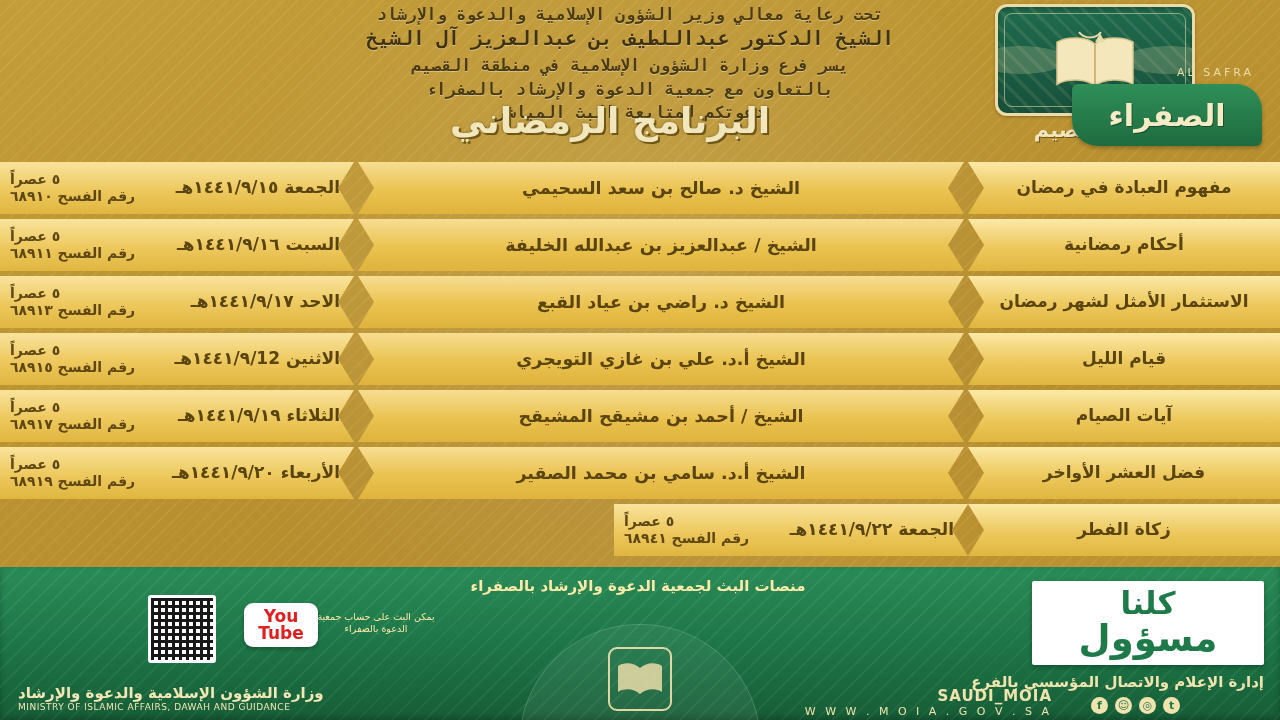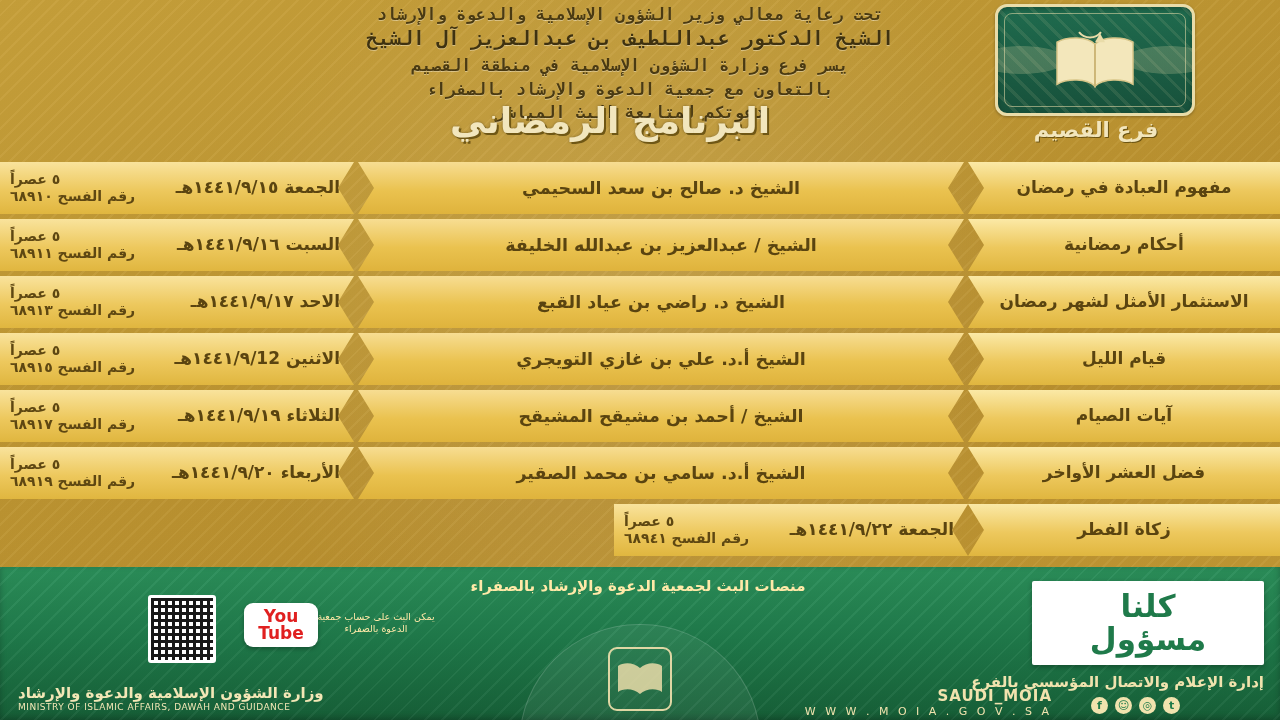--- a/index.html
+++ b/index.html
@@ -165,21 +165,21 @@
   }
   .kolona{
     position:absolute;right:16px;top:14px;width:232px;height:84px;
     background:#ffffff;border-radius:2px;
     box-shadow:0 2px 5px rgba(0,0,0,.3);
     display:flex;align-items:center;justify-content:center;
   }
   .kolona-in{
     color:#1f7a4a;font-weight:bold;font-size:31px;text-align:center;line-height:1.05;
   }
-  .kolona-in .l2{font-size:31px;display:block;}
+  .kolona-in .l2{font-size:37px;display:block;}
   .media-line{
     position:absolute;right:16px;top:106px;color:#f1e3ae;font-size:15px;font-weight:bold;
   }
   .social{
     position:absolute;right:100px;bottom:6px;display:flex;gap:7px;align-items:center;
   }
   .social .dot{
     width:17px;height:17px;border-radius:50%;background:#f1e3ae;color:#1f7a4a;
     font-size:11px;display:flex;align-items:center;justify-content:center;font-weight:bold;
   }
@@ -245,20 +245,25 @@
           <path d="M46 14 C38 6, 18 6, 8 12 L8 54 C18 48, 38 48, 46 56 Z" fill="#f3e7bb" stroke="#d8c689" stroke-width="1.5"></path>
           <path d="M46 14 C54 6, 74 6, 84 12 L84 54 C74 48, 54 48, 46 56 Z" fill="#f3e7bb" stroke="#d8c689" stroke-width="1.5"></path>
           <path d="M46 14 L46 56" stroke="#c8b071" stroke-width="1.5"></path>
           <path d="M46 12 l5 -9 l5 9 z" fill="#e9dca9"></path>
           <path d="M30 2 a14 14 0 0 0 22 0" fill="none" stroke="#e9dca9" stroke-width="2"></path>
         </svg>
       </div>
     </div>
     <div class="branch-label">فرع القصيم</div>
 
+    <div class="safra-logo">
+      <div class="safra-sub">AL SAFRA</div>
+      <div class="safra-green"></div>
+      <div class="safra-word">الصفراء</div>
+    </div>
   </div>
 
   <div class="rows">
 
     <div class="row">
       <div class="cell-topic">
           <span>مفهوم العبادة في رمضان</span>
         </div>
       <div class="cell-lecturer">الشيخ د. صالح بن سعد السحيمي</div>
       <div class="cell-date">

